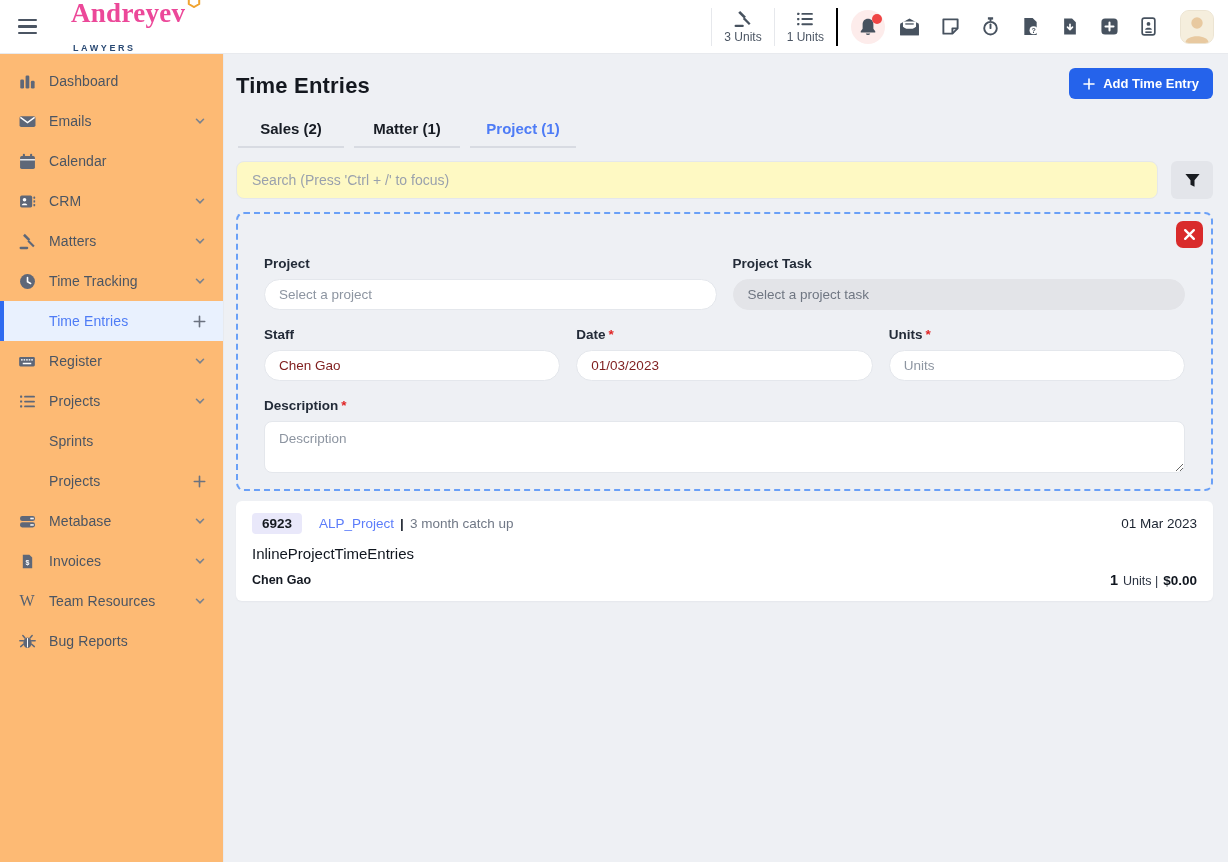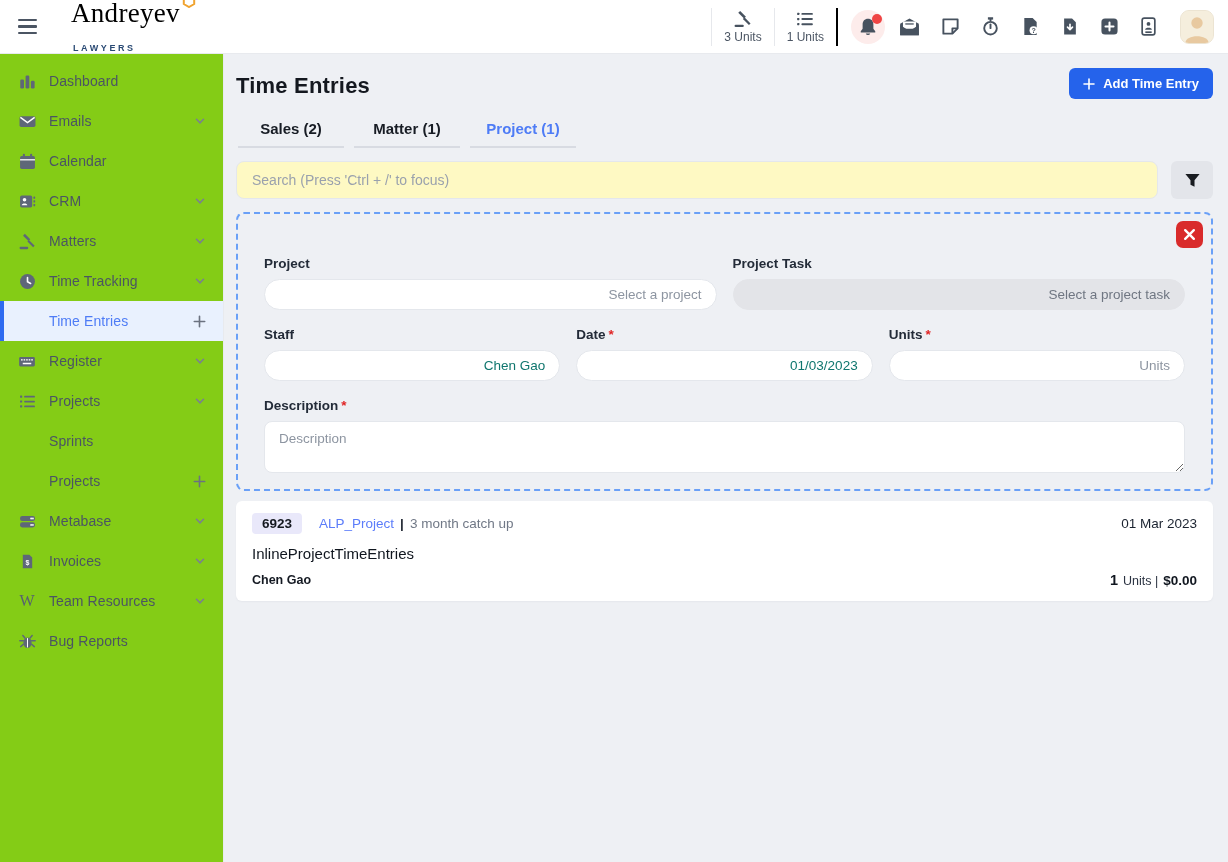--- a/index.html
+++ b/index.html
@@ -5,37 +5,37 @@
   * { margin:0; padding:0; box-sizing:border-box; }
   html,body { width:1228px; height:862px; overflow:hidden; }
   body { font-family:"Liberation Sans", sans-serif; background:#eef0f4; color:#1f2733; }
   #app { display:flex; flex-direction:column; width:1228px; height:862px; }
 
   
   .topbar { flex:0 0 48px; background:#fff; border-bottom:1px solid #e8eaee; display:flex; align-items:center; padding:0 14px 0 14px; }
   .burger { display:flex; flex-direction:column; gap:4px; cursor:pointer; padding:4px; }
   .burger span { width:19px; height:2.4px; background:#4b5563; border-radius:1px; }
   .brand { margin-left:30px; position:relative; line-height:1; }
-  .brand-name { font-family:"Liberation Serif", serif; font-size:27px; font-weight:400; color:#000000; letter-spacing:0.3px; }
+  .brand-name { font-family:"Liberation Serif", serif; font-size:27px; font-weight:700; color:#ec4899; letter-spacing:0.3px; }
   .brand-sub { font-size:9px; letter-spacing:2.6px; color:#2a4a74; font-weight:700; margin-top:17px; margin-left:2px; }
   .brand-hex { position:absolute; top:-6px; right:-16px; }
   .topbar-right { margin-left:auto; display:flex; align-items:center; }
   .units-group { display:flex; align-items:stretch; }
   .unit { display:flex; flex-direction:column; align-items:center; justify-content:center; gap:2px; padding:2px 12px; font-size:12px; color:#4b5563; cursor:pointer; border-left:1px solid #e6e8ec; }
   .unit:last-child { border-right:2px solid #000000; }
   .actions { display:flex; align-items:center; gap:21px; margin-left:20px; }
   .abtn { position:relative; display:flex; align-items:center; justify-content:center; cursor:pointer; background:none; border:none; }
   .bell-halo { position:absolute; width:34px; height:34px; border-radius:50%; background:#fdeceb; left:50%; top:50%; transform:translate(-50%,-50%); }
   .bell-dot { position:absolute; width:10px; height:10px; border-radius:50%; background:#ef4444; top:-3px; right:-4px; }
   .bell-svg { position:relative; }
   .avatar { width:34px; height:34px; border-radius:9px; background:#f5eedd; overflow:hidden; margin-left:2px; cursor:pointer; border:1px solid #ece4d2; }
 
   
   .body { flex:1; display:flex; min-height:0; }
-  .sidebar { flex:0 0 224px; background:#84cc16; border-right:1px solid #e8eaee; padding-top:7px; }
+  .sidebar { flex:0 0 224px; background:#fdba74; border-right:1px solid #e8eaee; padding-top:7px; }
   .main { flex:1; padding:14px 15px 0 12px; overflow:hidden; }
 
   
   .nav-item { height:40px; display:flex; align-items:center; padding:0 17px 0 18px; cursor:pointer; position:relative; }
   .nav-icon { width:18px; display:flex; justify-content:center; align-items:center; margin-right:13px; flex:0 0 18px; }
   .nav-label { font-size:14px; color:#4b5563; letter-spacing:0.1px; }
   .nav-item.sub { padding-left:49px; }
   .nav-end { margin-left:auto; display:flex; align-items:center; }
   .nav-item.active { background:#e9f1fe; }
   .nav-item.active::before { content:''; position:absolute; left:0; top:0; bottom:0; width:4px; background:#2f6bf0; }
@@ -61,21 +61,21 @@
   .filter-btn { width:42px; height:38px; background:#e3e5ea; border:none; border-radius:6px; display:flex; align-items:center; justify-content:center; cursor:pointer; }
 
   
   .form-panel { margin-top:13px; border:2px dashed #6aa0f7; border-radius:8px; position:relative; padding:42px 26px 12px; }
   .close-btn { position:absolute; top:7px; right:8px; width:27px; height:27px; border-radius:7px; background:#d92b2b; border:none; display:flex; align-items:center; justify-content:center; cursor:pointer; }
   .frow { display:flex; gap:16px; }
   .frow + .frow { margin-top:17px; }
   .fcol { flex:1; min-width:0; }
   .flabel { font-size:13.5px; font-weight:700; color:#232b38; margin-bottom:8px; display:block; }
   .req { color:#e02424; margin-left:3px; }
-  .finput { width:100%; height:31px; border:1px solid #e4e7ec; border-radius:16px; padding:0 14px; font-size:13.5px; color:#0f766e; background:#fff; outline:none; font-family:inherit;text-align:right; }
+  .finput { width:100%; height:31px; border:1px solid #e4e7ec; border-radius:16px; padding:0 14px; font-size:13.5px; color:#7f1d1d; background:#fff; outline:none; font-family:inherit; }
   .finput::placeholder { color:#8d95a1; }
   .finput.disabled { background:#e3e4e8; border-color:#e3e4e8; }
   .finput.disabled::placeholder { color:#6f7682; }
   .fdesc { width:100%; height:52px; border:1px solid #e4e7ec; border-radius:8px; padding:9px 14px; font-size:13.5px; color:#3c4350; resize:vertical; font-family:inherit; outline:none; }
   .fdesc::placeholder { color:#8d95a1; }
   .form-actions { display:flex; justify-content:flex-end; gap:12px; margin-top:14px; }
   .btn-white { background:#fff; border:1px solid #e6e8ee; border-radius:8px; height:35px; padding:0 15px; display:flex; align-items:center; gap:8px; font-size:14px; font-weight:700; cursor:pointer; box-shadow:0 1px 2px rgba(16,24,40,.06); font-family:inherit; }
   .btn-clear { color:#d92b35; }
   .btn-addf { color:#157347; }
   .circle-ic { width:18px; height:18px; border-radius:50%; display:flex; align-items:center; justify-content:center; }

